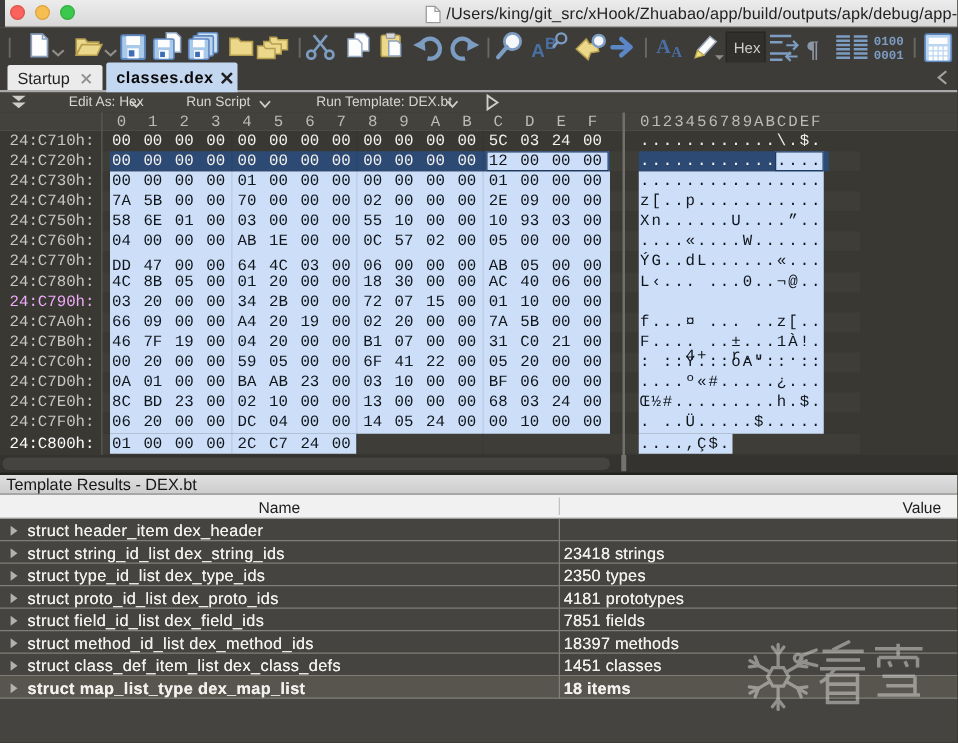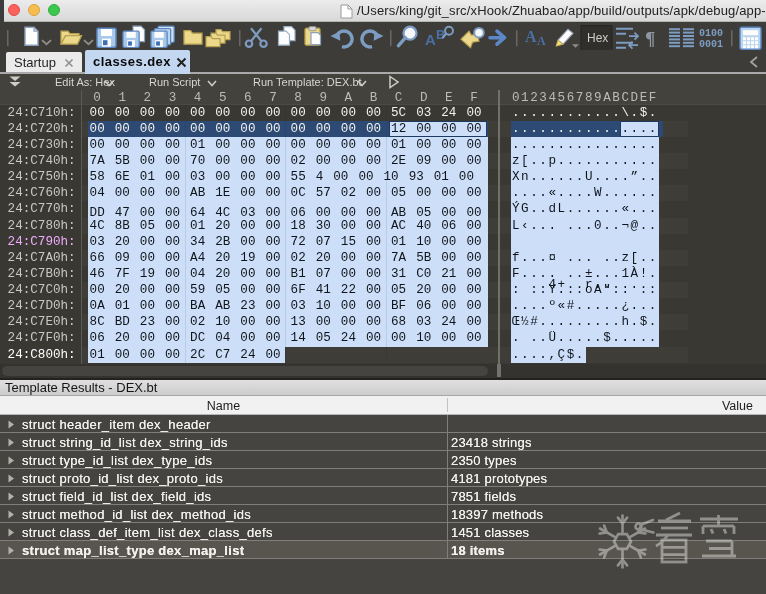--- a/index.html
+++ b/index.html
@@ -207,21 +207,21 @@
 <div class="abs mono hexline" style="left:391.10px;top:120.83px;color:#10151c;">12 00 00 00</div>
 <div class="abs mono ascline" style="left:512.0px;top:120.83px;color:#f2f1ee;">............</div>
 <div class="abs mono ascline" style="left:621.50px;top:120.83px;color:#10151c;">....</div>
 <div class="abs mono" style="left:7.6px;top:136.95px;color:#c9c7c2;">24:C730h:</div>
 <div class="abs mono hexline" style="left:89.6px;top:136.95px;color:#10151c;">00 00 00 00 01 00 00 00 00 00 00 00 01 00 00 00</div>
 <div class="abs mono ascline" style="left:512.0px;top:136.95px;color:#10151c;">................</div>
 <div class="abs mono" style="left:7.6px;top:153.07px;color:#c9c7c2;">24:C740h:</div>
 <div class="abs mono hexline" style="left:89.6px;top:153.07px;color:#10151c;">7A 5B 00 00 70 00 00 00 02 00 00 00 2E 09 00 00</div>
 <div class="abs mono ascline" style="left:512.0px;top:153.07px;color:#10151c;">z[..p...........</div>
 <div class="abs mono" style="left:7.6px;top:169.20px;color:#c9c7c2;">24:C750h:</div>
-<div class="abs mono hexline" style="left:89.6px;top:169.20px;color:#10151c;">58 6E 01 00 03 00 00 00 55 4 00 00 10 93 01 00</div>
+<div class="abs mono hexline" style="left:89.6px;top:169.20px;color:#10151c;">58 6E 01 00 03 00 00 00 55 10 00 00 10 93 03 00</div>
 <div class="abs mono ascline" style="left:512.0px;top:169.20px;color:#10151c;">Xn......U....”..</div>
 <div class="abs mono" style="left:7.6px;top:185.32px;color:#c9c7c2;">24:C760h:</div>
 <div class="abs mono hexline" style="left:89.6px;top:185.32px;color:#10151c;">04 00 00 00 AB 1E 00 00 0C 57 02 00 05 00 00 00</div>
 <div class="abs mono ascline" style="left:512.0px;top:185.32px;color:#10151c;">....«....W......</div>
 <div class="abs mono" style="left:7.6px;top:201.45px;color:#c9c7c2;">24:C770h:</div>
 <div class="abs mono hexline" style="left:89.6px;top:205px;color:#10151c;text-align:center;">DD 47 00 00 64 4C 03 00 06 00 00 00 AB 05 00 00</div>
 <div class="abs mono ascline" style="left:512.0px;top:201.45px;color:#10151c;">ÝG..dL......«...</div>
 <div class="abs mono" style="left:7.6px;top:217.57px;color:#c9c7c2;">24:C780h:</div>
 <div class="abs mono hexline" style="left:89.6px;top:217.57px;color:#10151c;">4C 8B 05 00 01 20 00 00 18 30 00 00 AC 40 06 00</div>
 <div class="abs mono ascline" style="left:512.0px;top:217.57px;color:#10151c;">L‹... ...0..¬@..</div>

